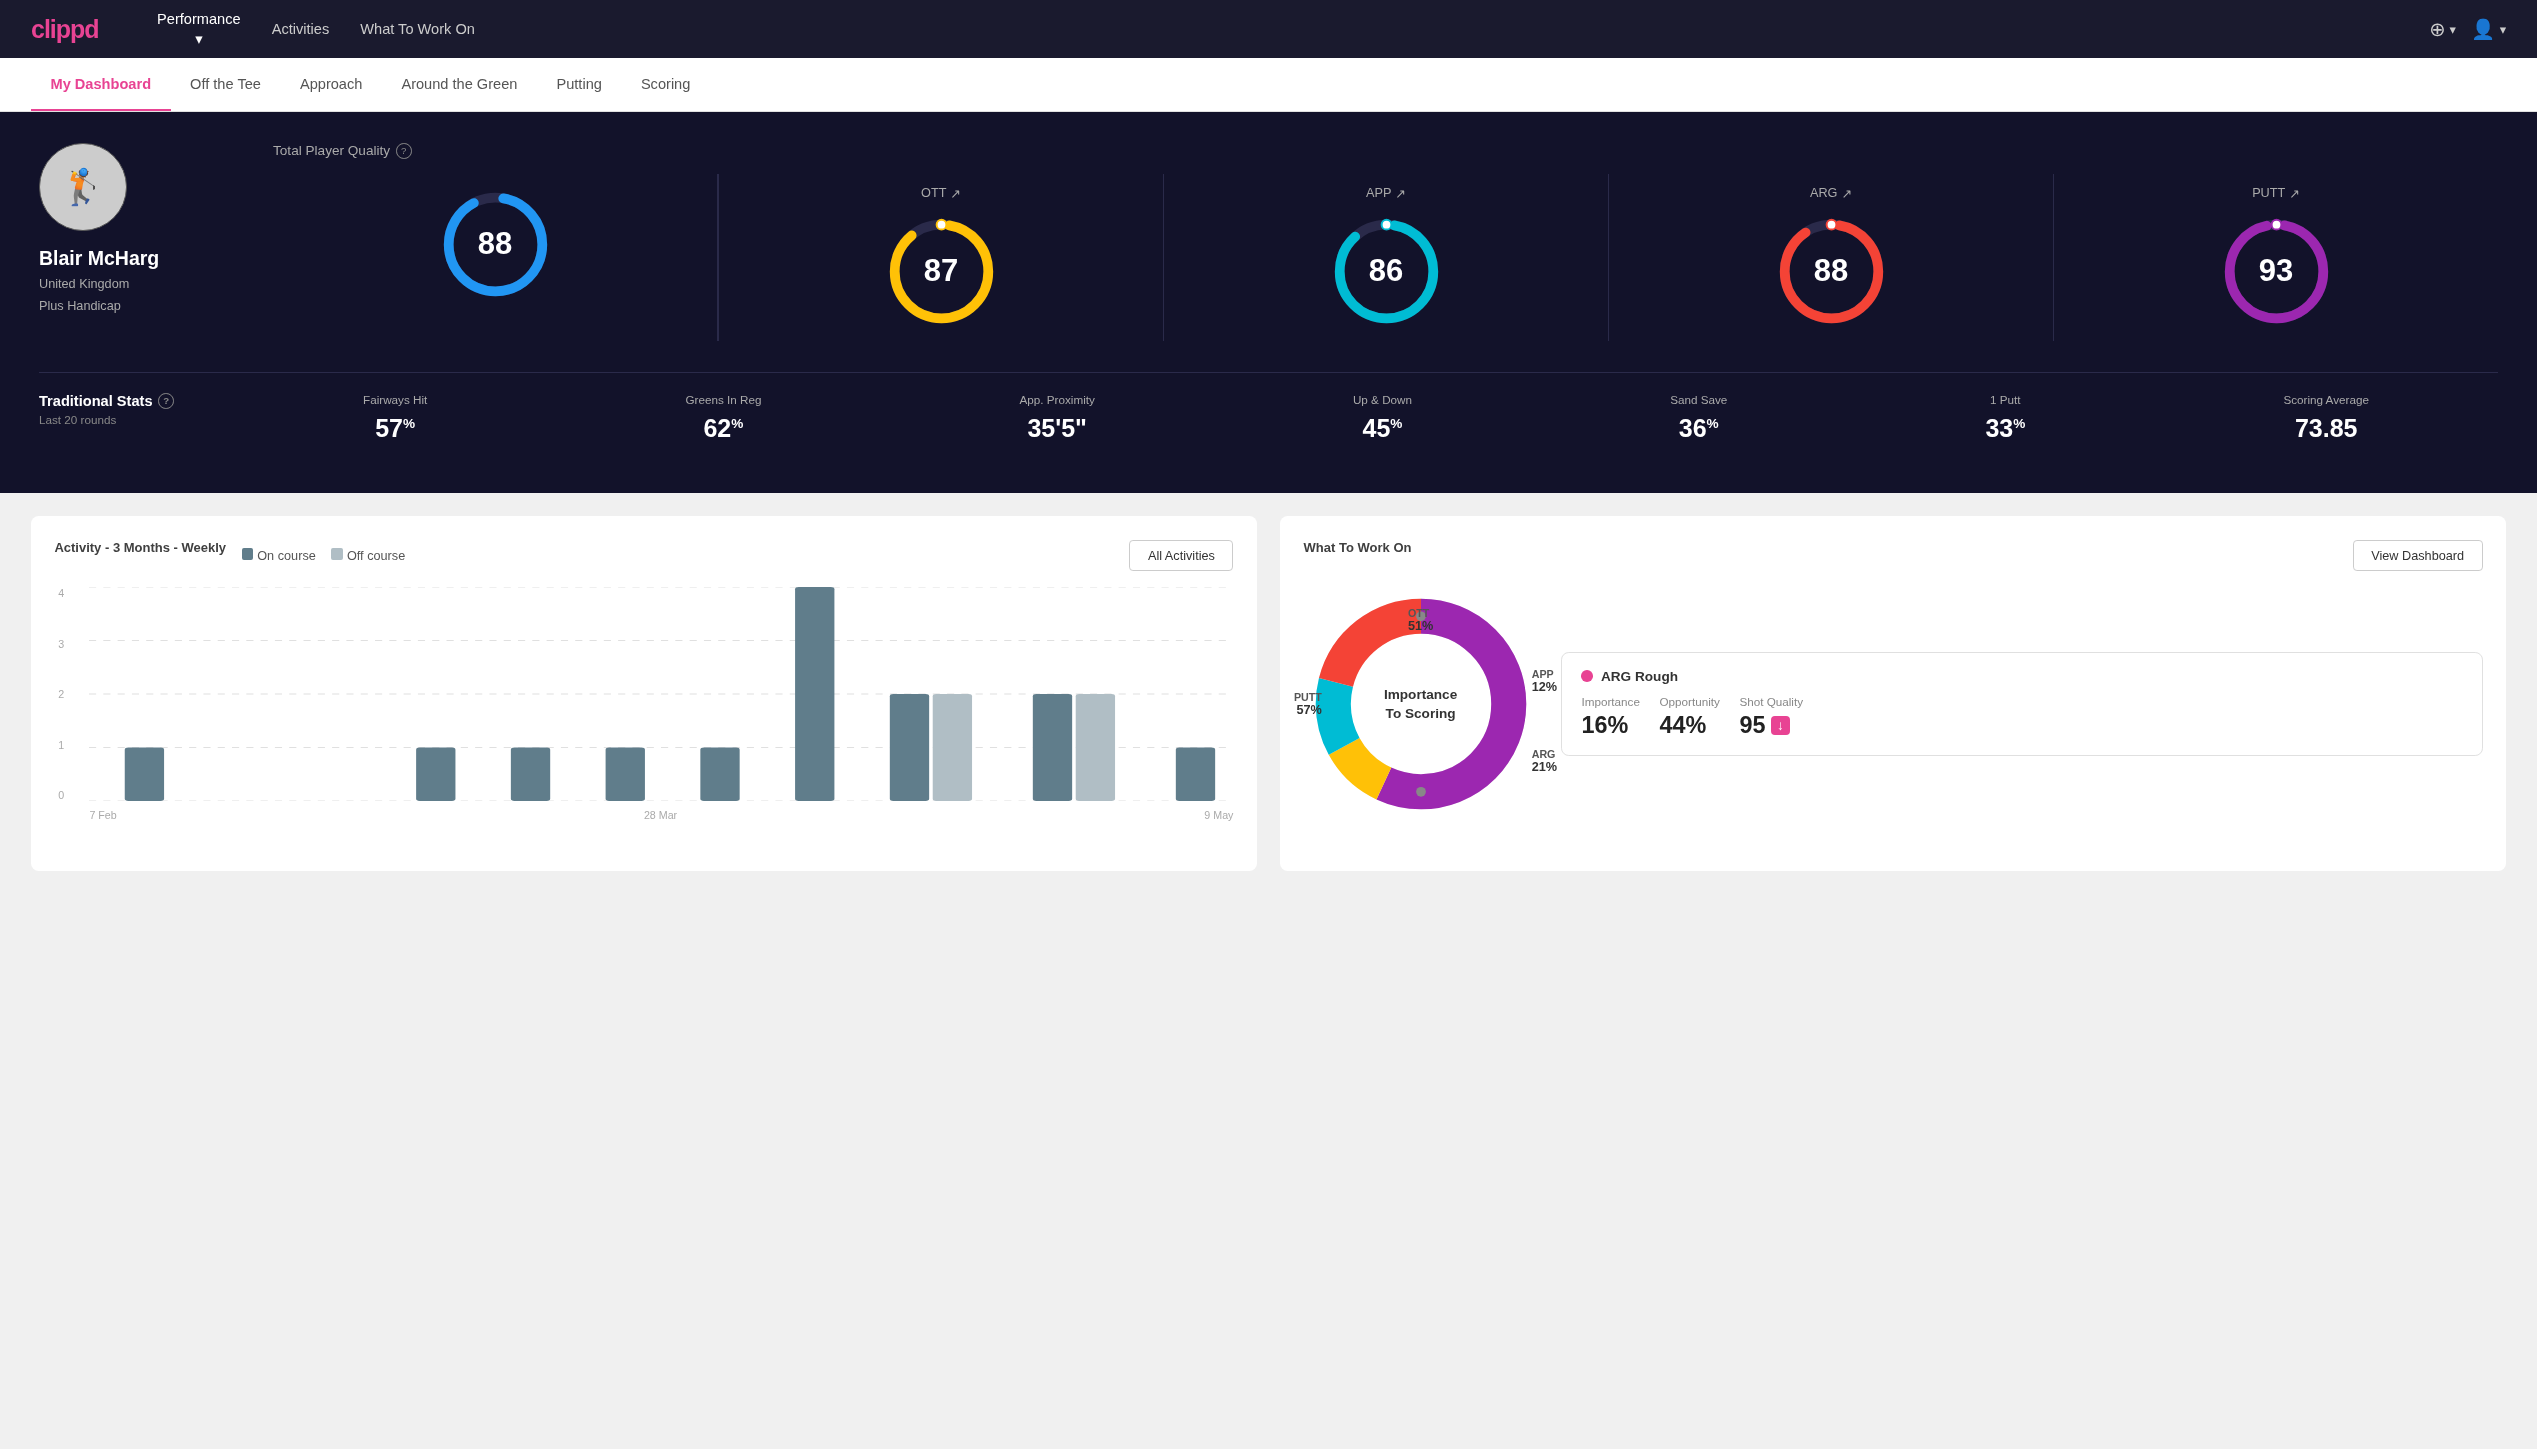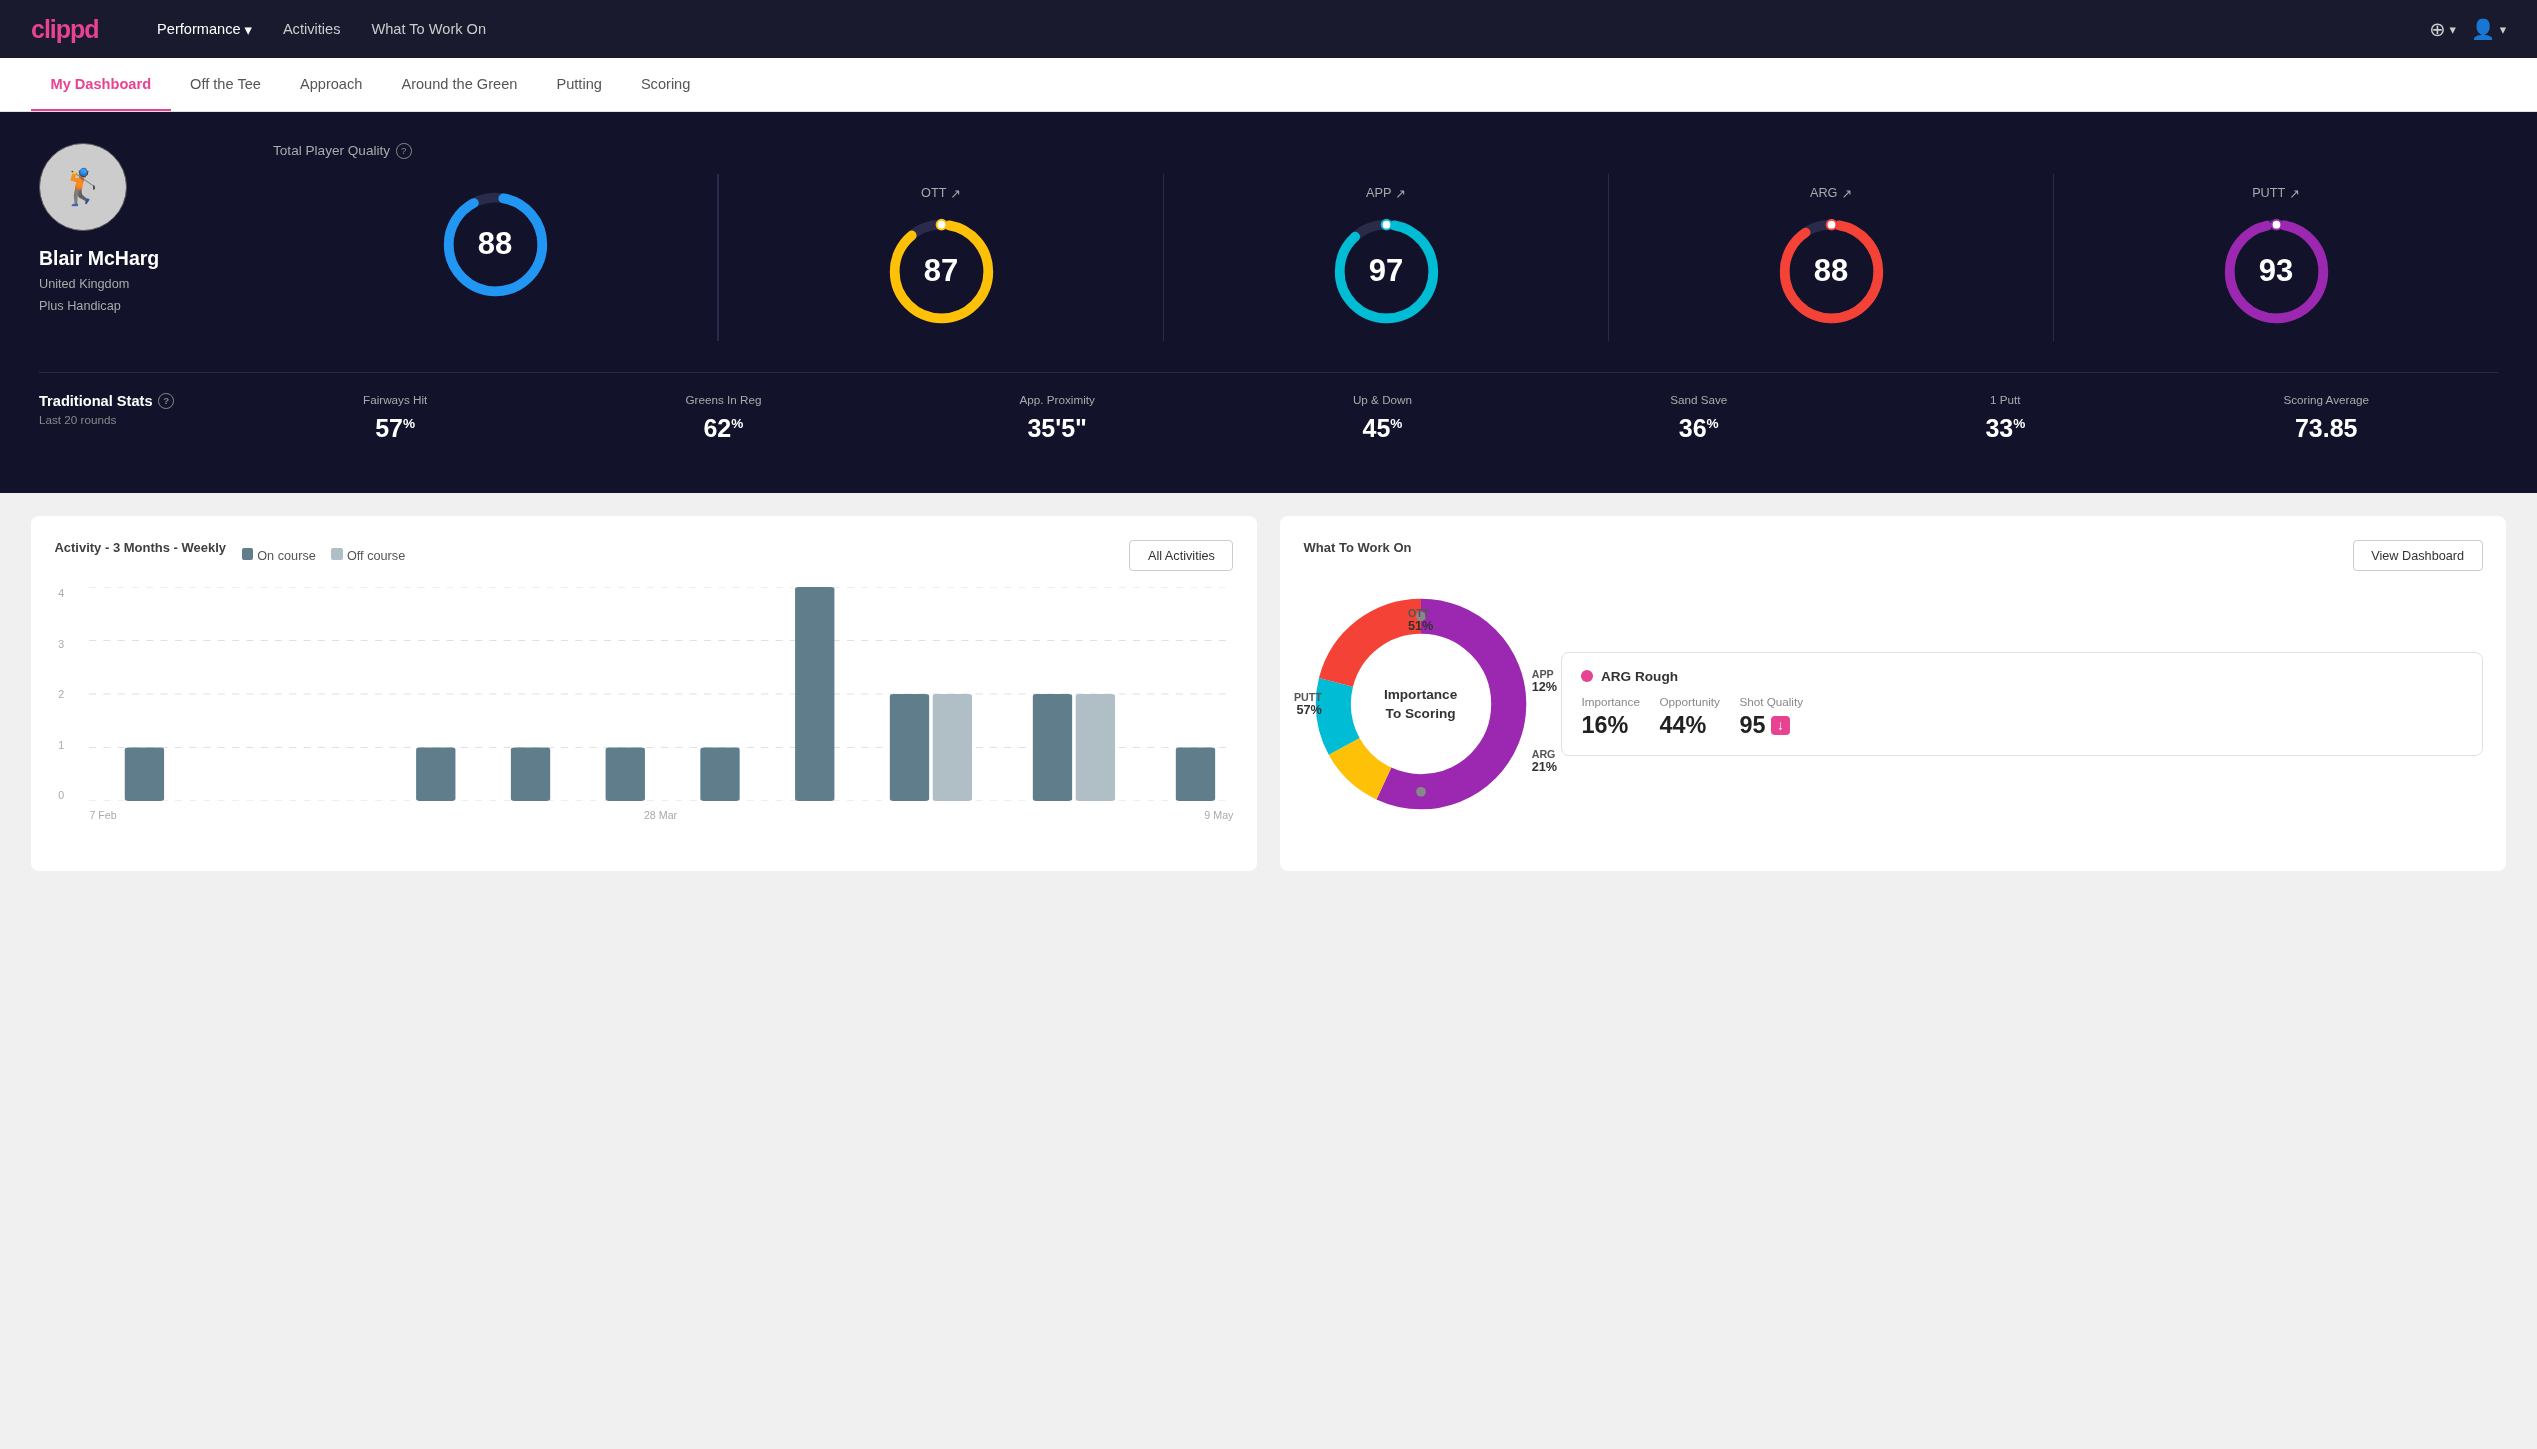--- a/index.html
+++ b/index.html
@@ -10,21 +10,21 @@
       background: #1a1a2e;
       display: flex;
       align-items: center;
       padding: 0 31px;
       height: 58px;
       gap: 39px;
     }
     .logo { color: #e84393; font-size: 25px; font-weight: 900; letter-spacing: -1px; }
     .nav-links { display: flex; gap: 31px; margin-left: 19.5px; }
     .nav-link { color: #ccc; font-size: 14.6px; cursor: pointer; display: flex; align-items: center; gap: 3.9px; }
-    .nav-link.active { color: #fff; }
+    .nav-link.active { color: #fff; flex-direction: column; }
     .nav-right { margin-left: auto; display: flex; align-items: center; gap: 15.6px; }
     .nav-icon-btn { color: #ccc; font-size: 19.5px; cursor: pointer; display: flex; align-items: center; gap: 3.9px; }
 
     
     .tab-bar {
       background: #fff;
       display: flex;
       align-items: center;
       padding: 0 31px;
       border-bottom: 1px solid #e0e0e0;
@@ -245,21 +245,21 @@
           <div class="score-label">
             <span>APP</span>
             <span class="arrow">↗</span>
           </div>
           <div class="donut-wrap">
             <svg viewBox="0 0 120 120">
               <circle cx="60" cy="60" r="48" fill="none" stroke="#2a2a4a" stroke-width="10"></circle>
               <circle cx="60" cy="60" r="48" fill="none" stroke="#00BCD4" stroke-width="10" stroke-dasharray="258 44" stroke-dashoffset="-8" stroke-linecap="round" transform="rotate(-90 60 60)"></circle>
               <circle cx="60" cy="12" r="5" fill="#fff" stroke="#00BCD4" stroke-width="2"></circle>
             </svg>
-            <div class="donut-center">97</div>
+            <div class="donut-center">86</div>
           </div>
         </div>
 
         <div class="score-card">
           <div class="score-label">
             <span>ARG</span>
             <span class="arrow">↗</span>
           </div>
           <div class="donut-wrap">
             <svg viewBox="0 0 120 120">

